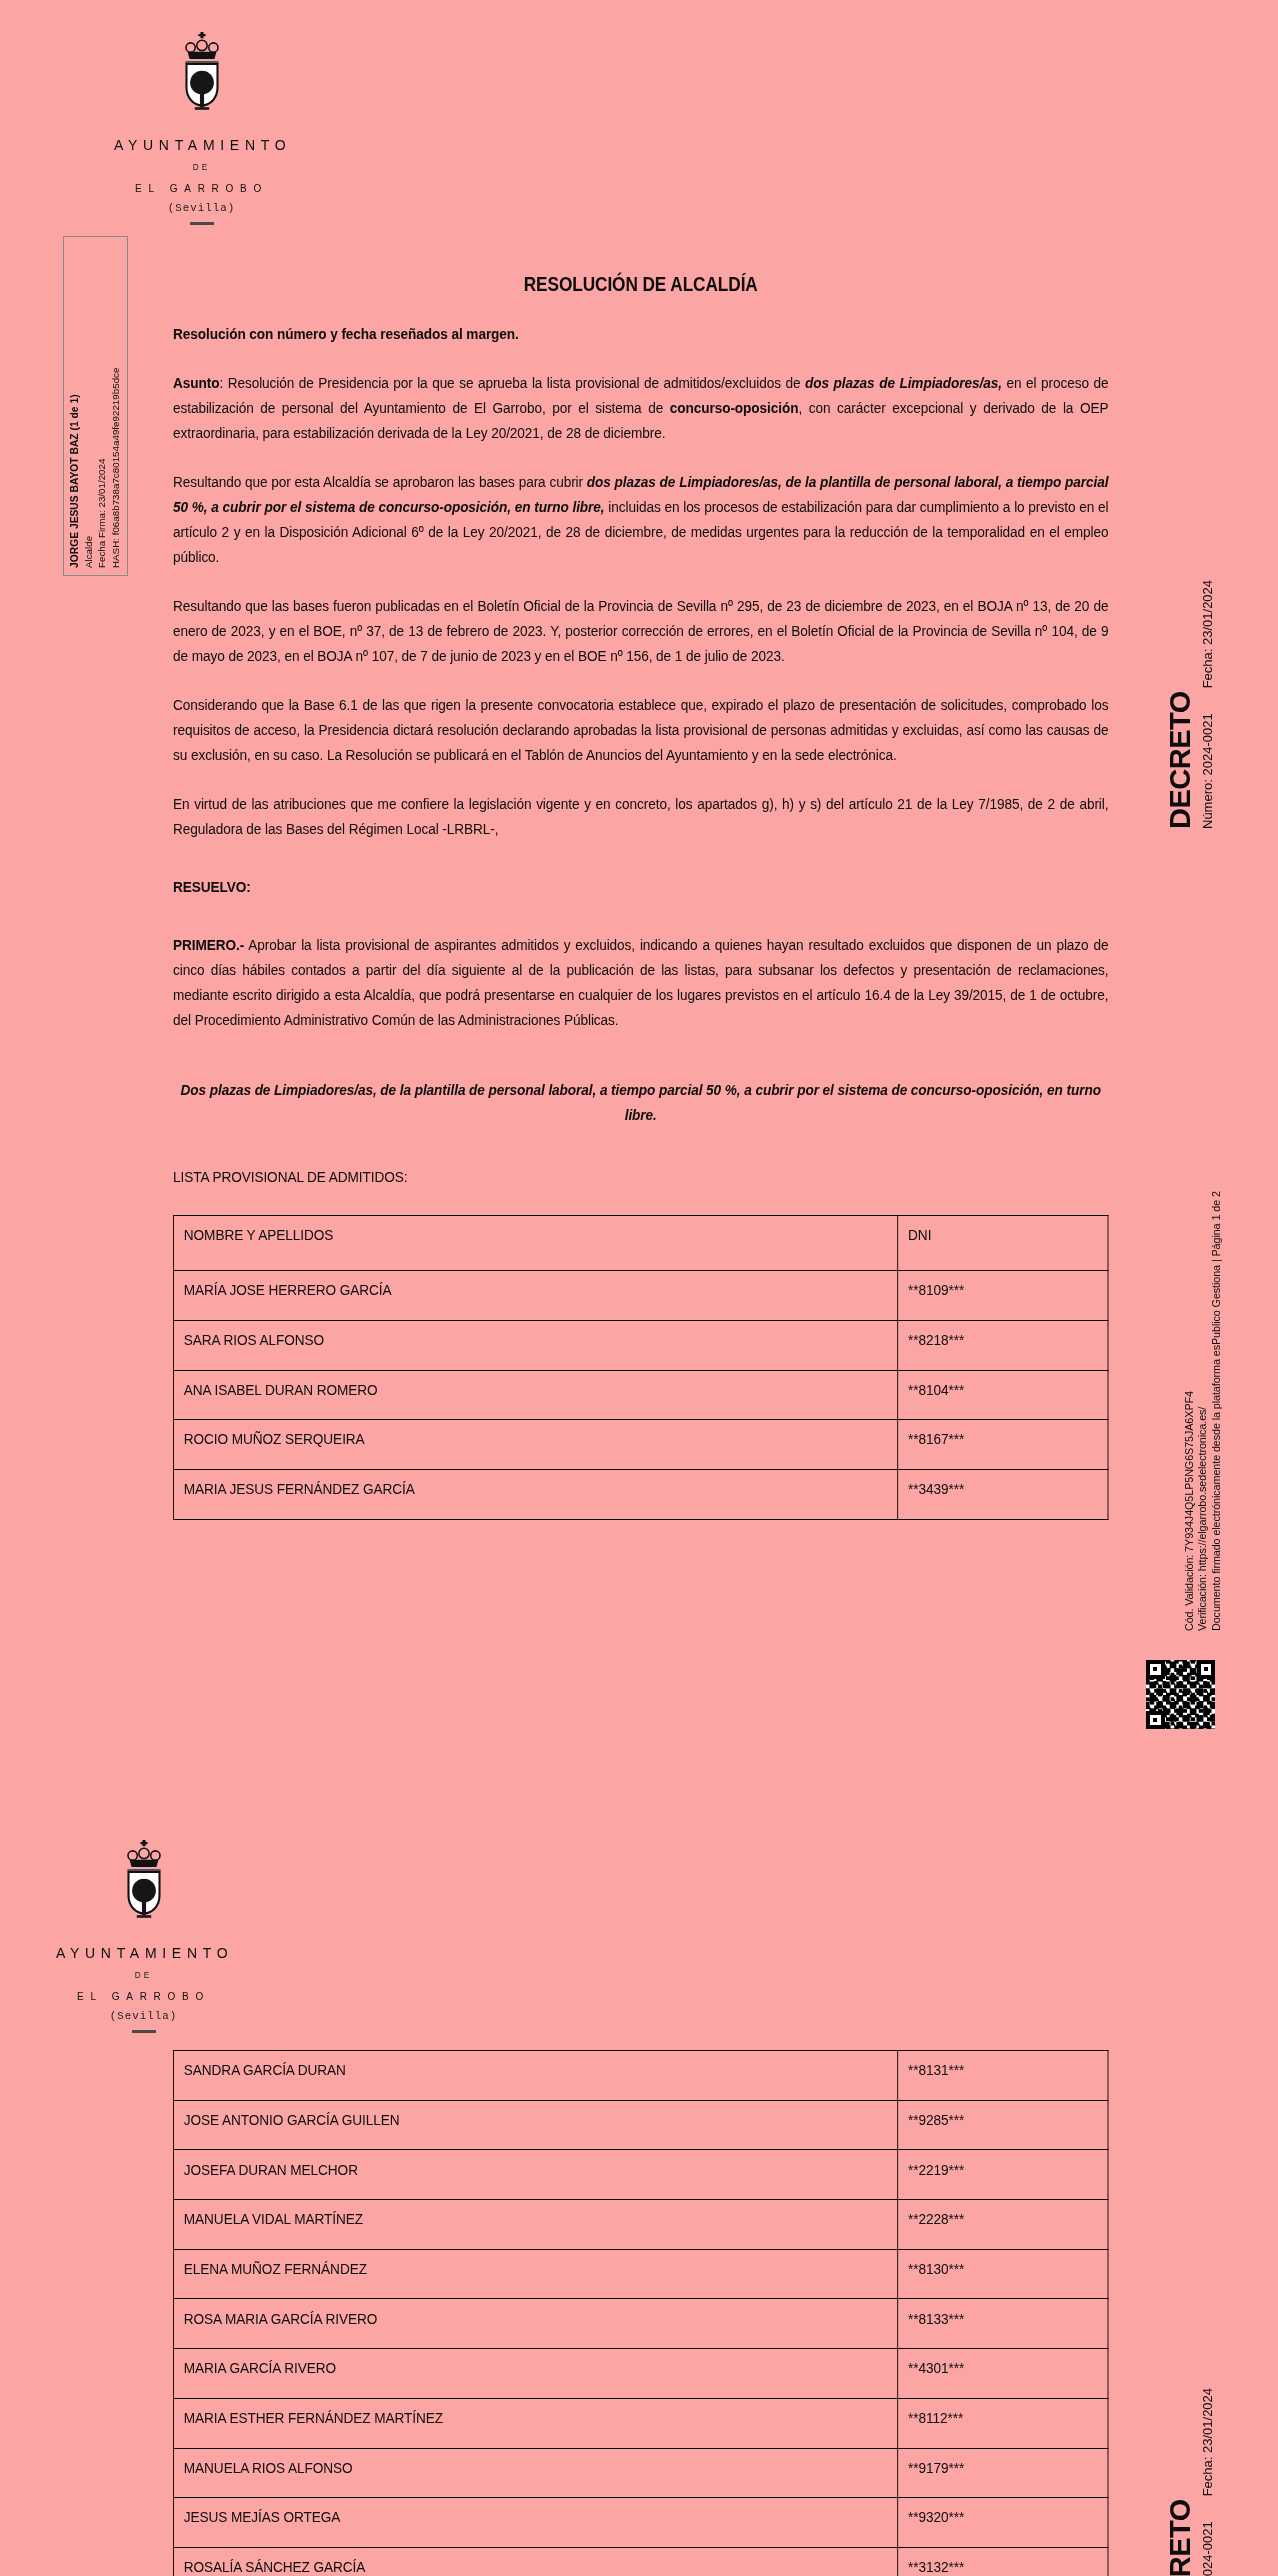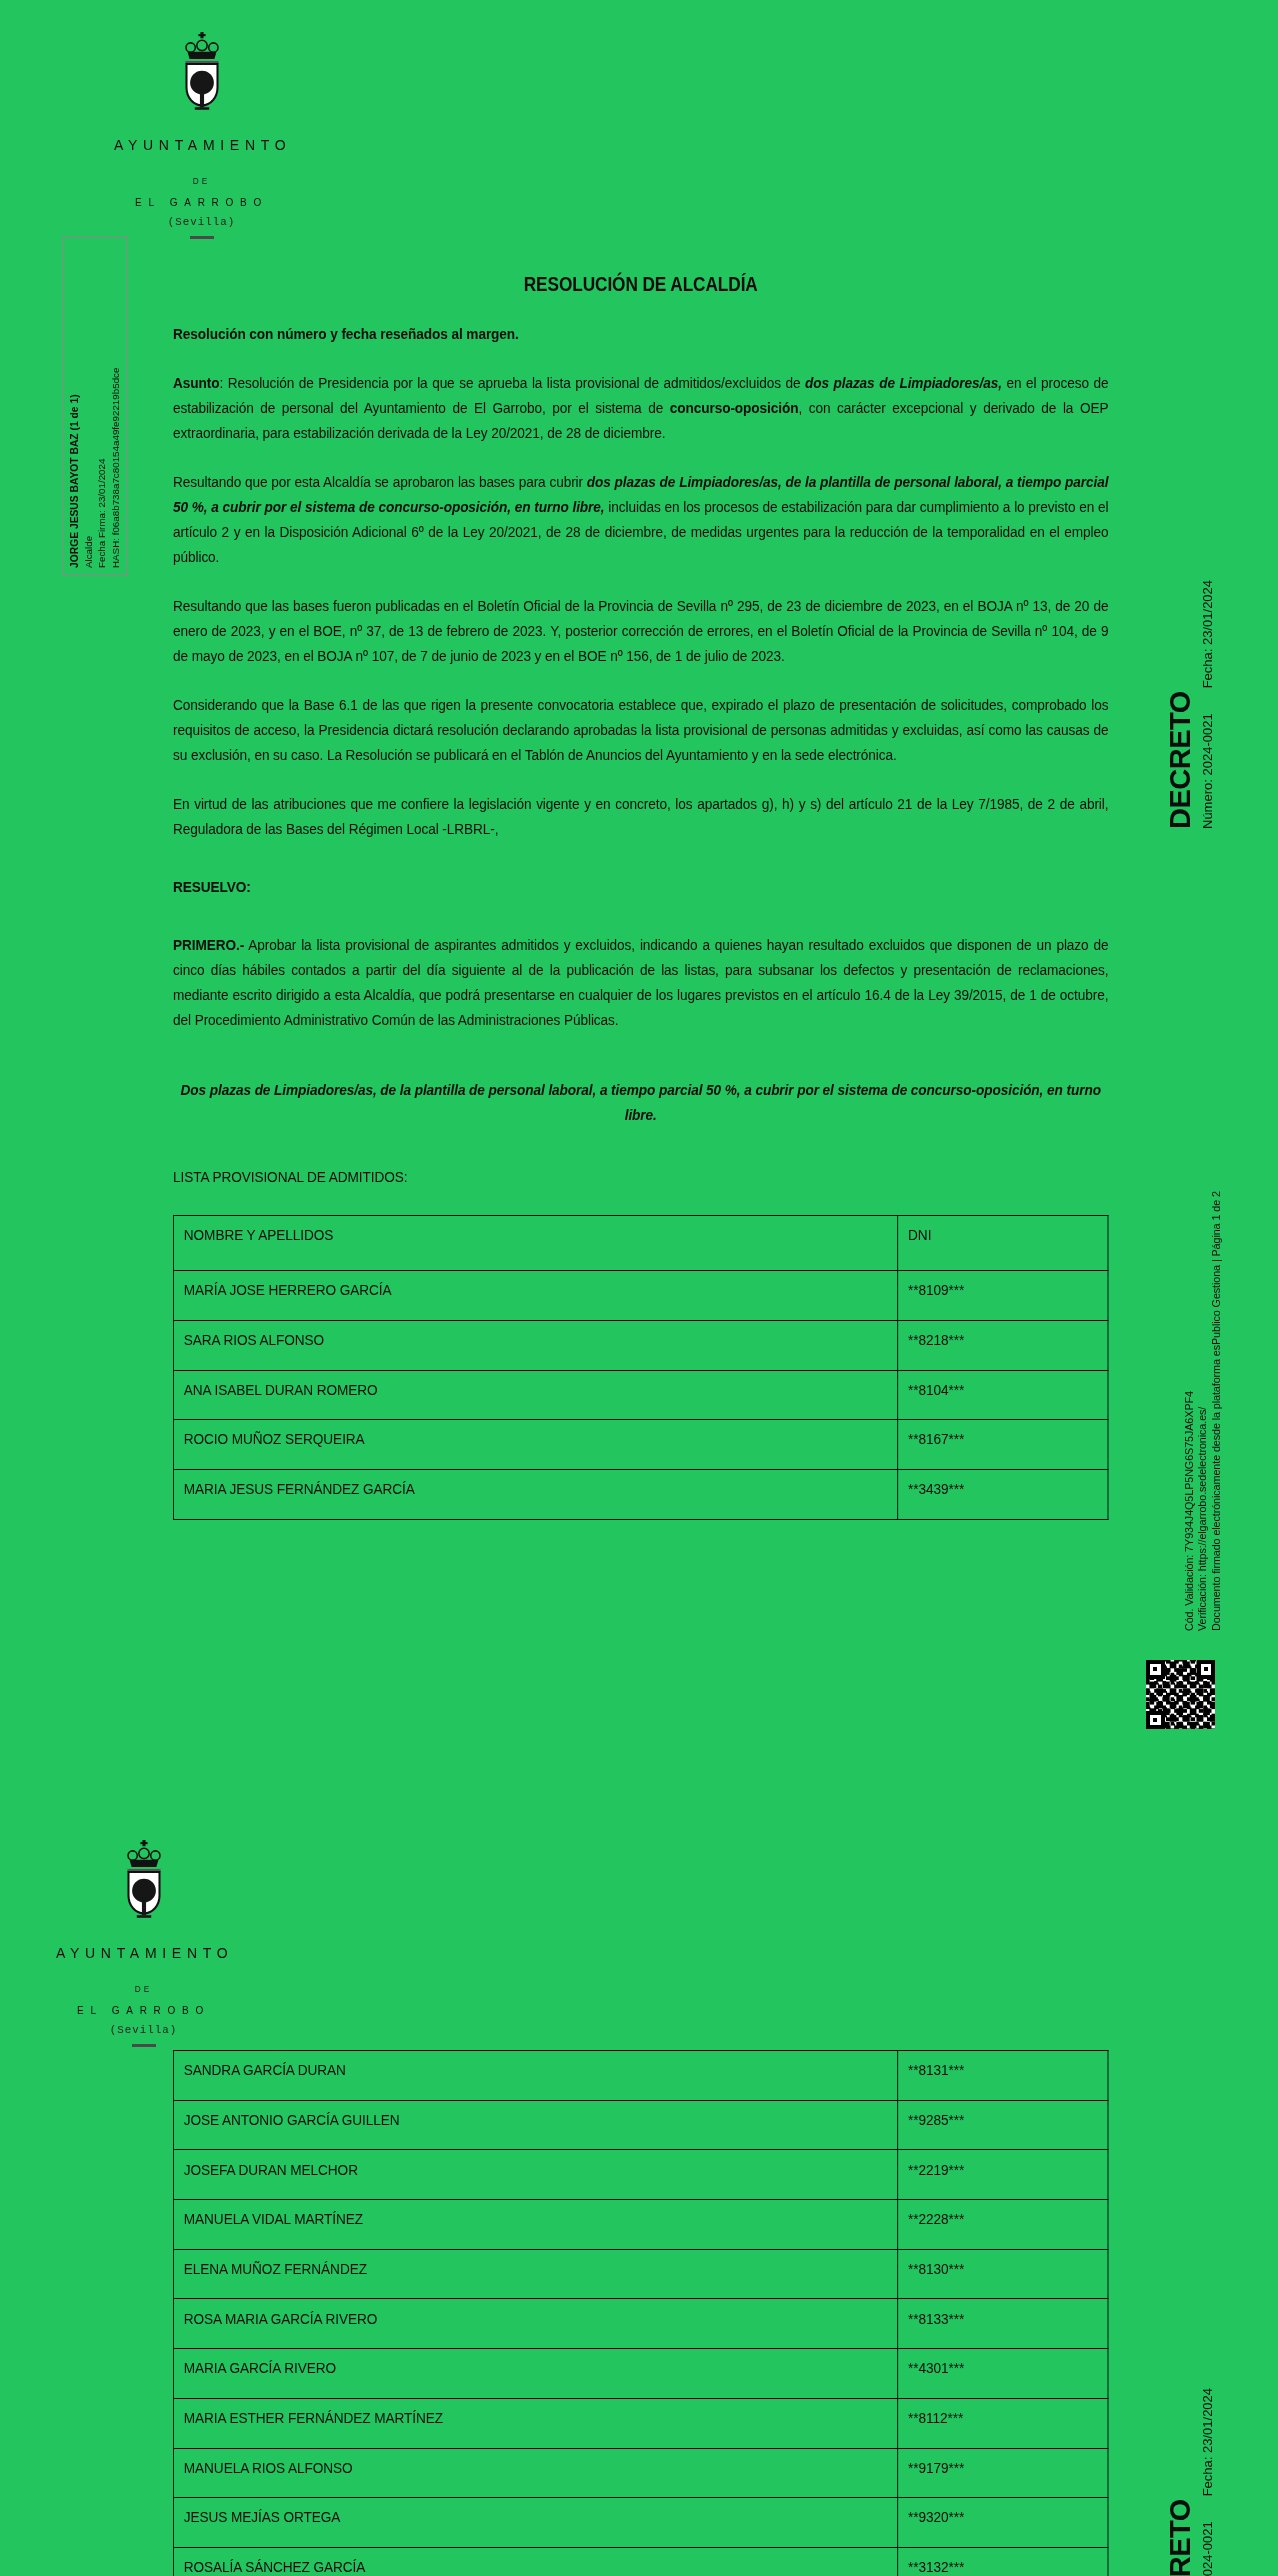--- a/index.html
+++ b/index.html
@@ -1,26 +1,26 @@
 <!DOCTYPE html>
 <html style="--link-blue: #1b69c4;font-size:8.2px"><head>
 <meta charset="utf-8">
 <style>
   :root{ --link-blue:#1b69c4; --ink:#0d0d0d; --border-gray:#8a8a8a; }
   html,body{margin:0;padding:0;background:#ffffff;}
   body{width:1278px;font-family:"Liberation Sans",sans-serif;color:var(--ink);}
-  .sheet{position:relative;width:1278px;height:1808px;background:#22c55e;overflow:hidden;}
+  .sheet{position:relative;width:1278px;height:1808px;background:#fca5a5;overflow:hidden;}
 
   
   .letterhead{position:absolute;top:31px;text-align:center;width:175px;}
   .sheet.p1 .letterhead{left:114px;}
   .sheet.p2 .letterhead{left:56px;}
   .crest{display:block;margin:0 auto;}
   .lh1{font-size:14px;letter-spacing:5.7px;margin-top:13.4px;white-space:nowrap;}
-  .lh2{font-size:8.2px;letter-spacing:3.1px;margin-top:24px;color:#222;}
+  .lh2{font-size:8.2px;letter-spacing:3.1px;margin-top:10px;color:#222;}
   .lh3{font-size:10px;letter-spacing:6.7px;margin-top:10.3px;white-space:nowrap;}
   .lh4{font-size:10.8px;letter-spacing:1px;margin-top:8.2px;color:#222;font-family:Liberation Mono, monospace;}
   .lh-rule{width:24px;height:2.6px;background:#4a4a4a;margin:8.2px auto 0;}
 
   
   .content{position:absolute;left:173px;width:1063px;transform:scaleX(0.88);transform-origin:0 0;
            font-size:15.5px;line-height:25px;letter-spacing:-0.1px;}
   .sheet.p1 .content{top:272px;}
   .sheet.p2 .content{top:242px;}
   .content p{margin:0;}

